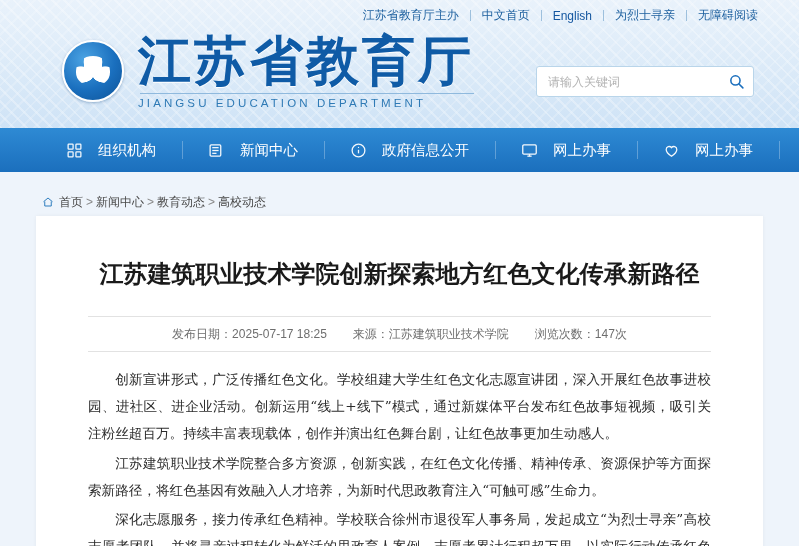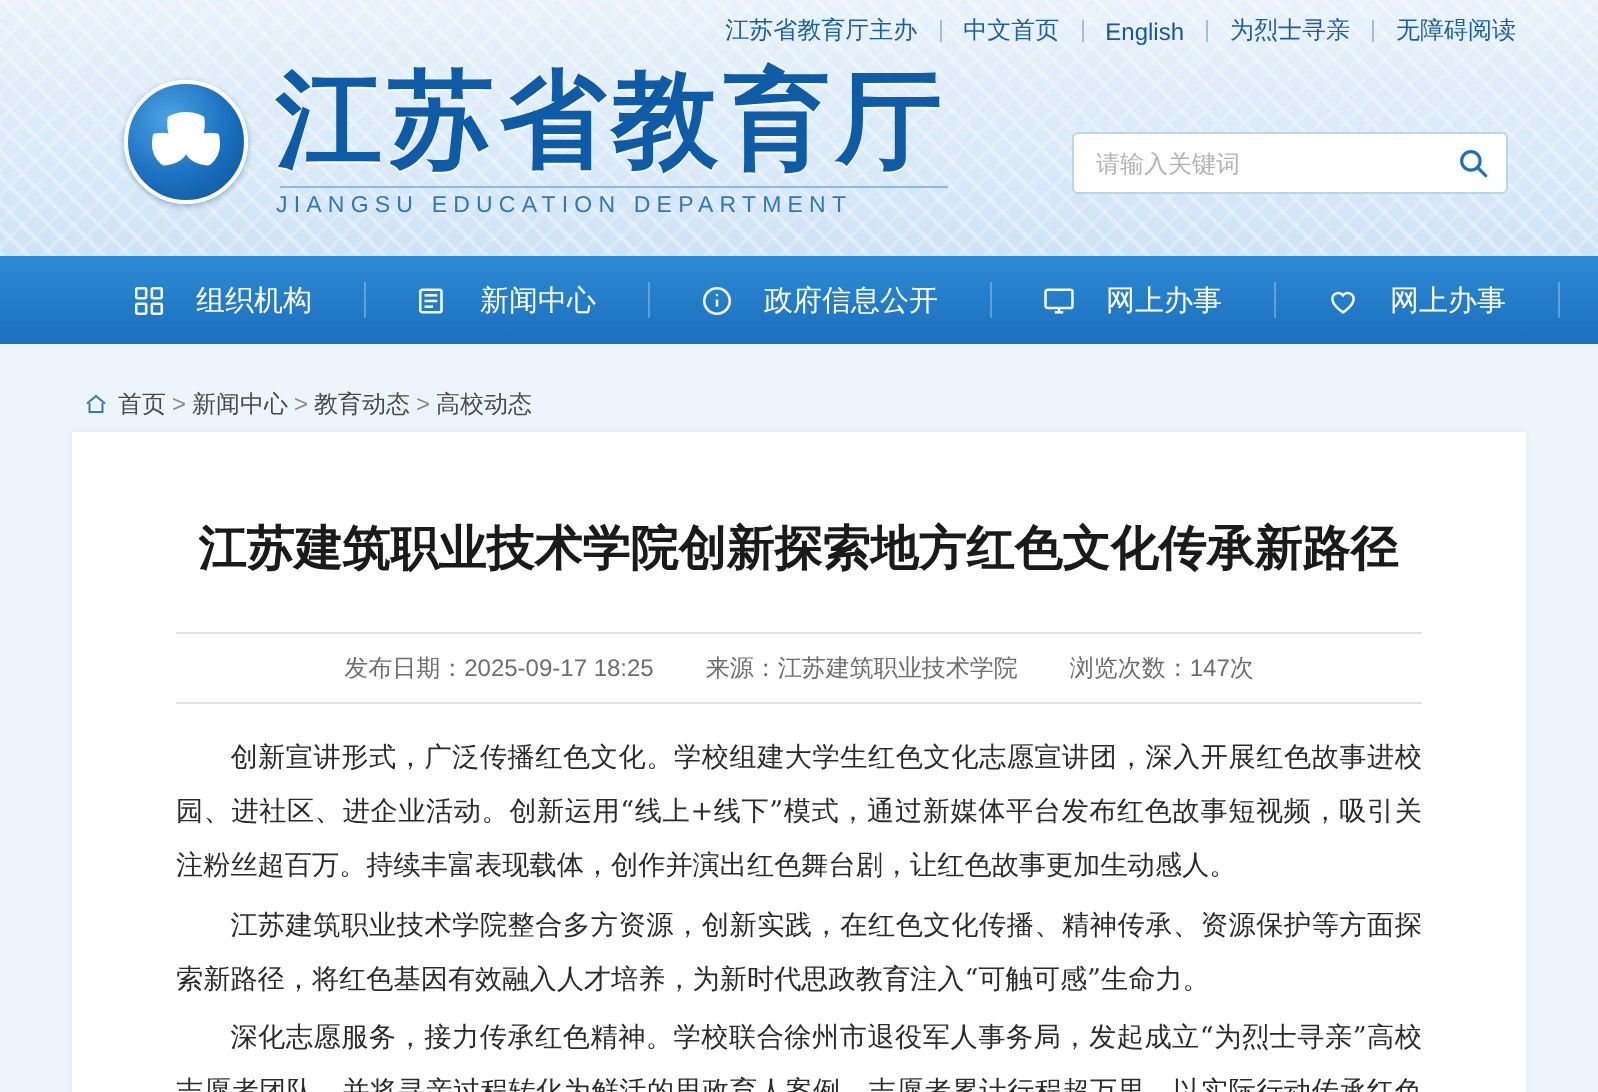--- a/index.html
+++ b/index.html
@@ -367,21 +367,21 @@
   <a>教育动态</a>
   <span class="sp">&gt;</span>
   <a>高校动态</a>
 </div>
 
 <div class="card">
   <div class="art-title">江苏建筑职业技术学院创新探索地方红色文化传承新路径</div>
 
   <div class="meta">
     <span class="m">
-      <span>发布日期：</span><span>2025-09-17 18:25</span>
+      <span>发布日期：</span><span>2025-07-17 18:25</span>
     </span>
     <span class="m">
       <span>来源：</span><span>江苏建筑职业技术学院</span>
     </span>
     <span class="m">
       <span>浏览次数：</span><span>147次</span>
     </span>
   </div>
 
   <div class="body-text">

